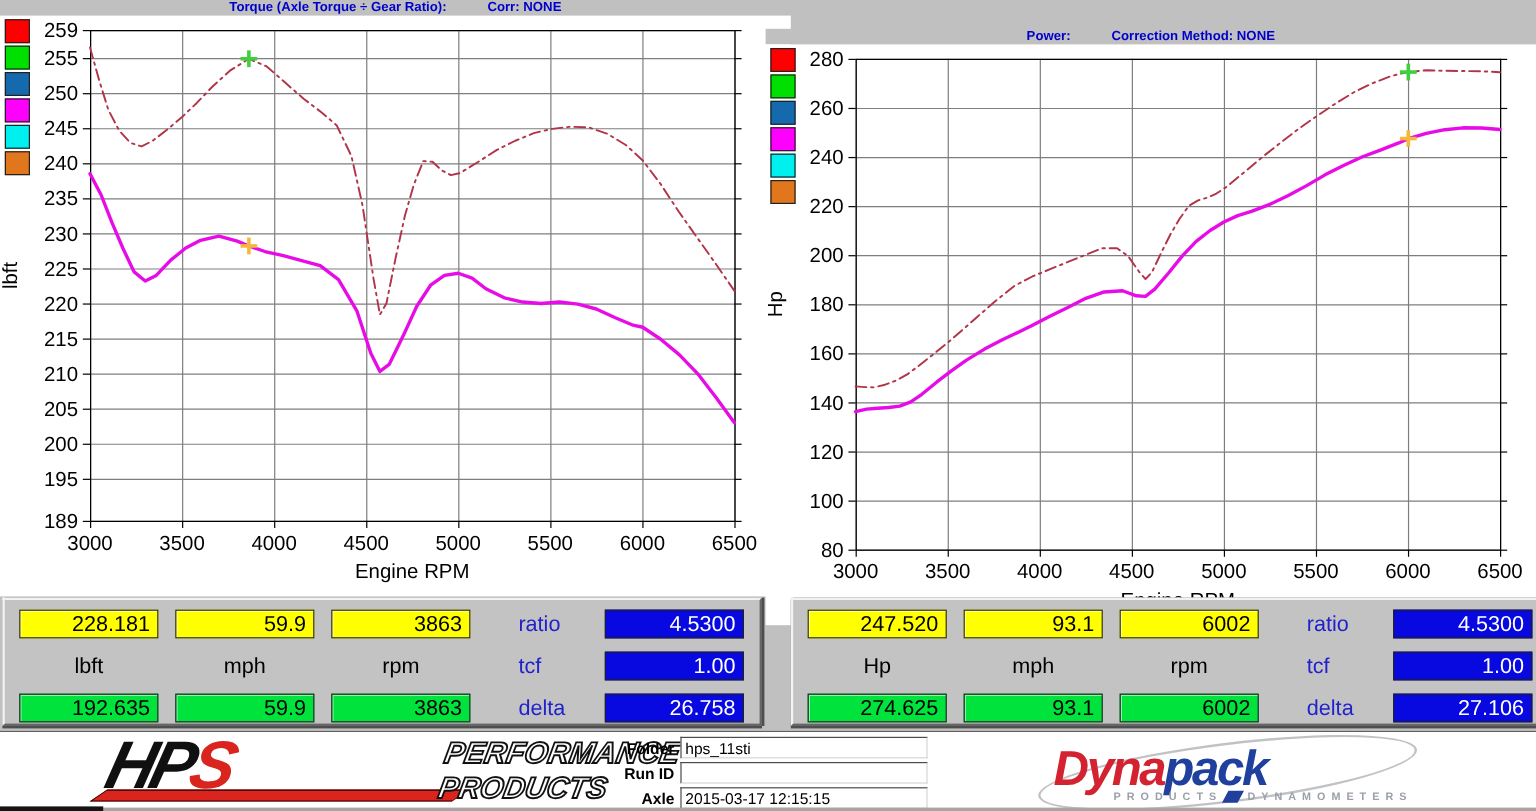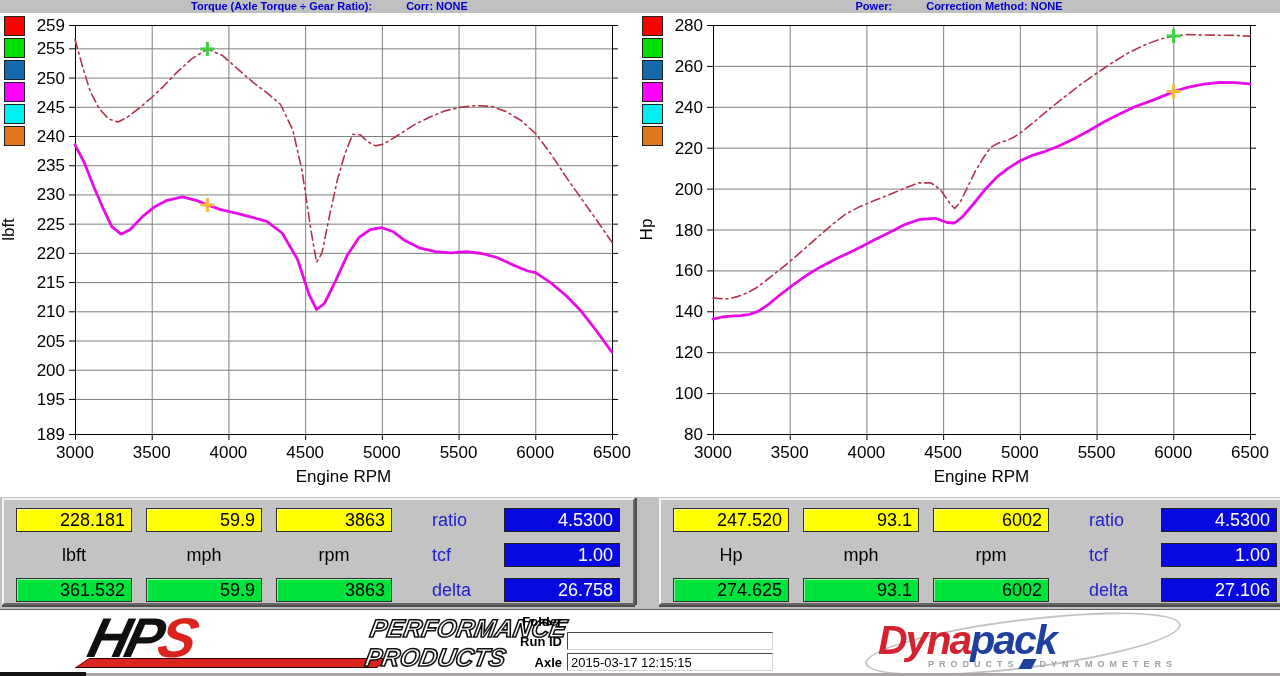--- a/index.html
+++ b/index.html
@@ -4,21 +4,21 @@
 <style>
   html,body{margin:0;padding:0;}
   body{
     width:1280px;height:676px;overflow:hidden;position:relative;
     background:#c0c0c0;font-family:"Liberation Sans",sans-serif;
   }
   
   .charts-row{position:relative;height:497px;}
   .chart-panel{position:absolute;top:0;height:497px;}
   #panel-torque{left:0;width:659px;}
-  #panel-power{left:638px;width:642px;}
+  #panel-power{left:638px;width:642px;margin-top:24px;}
   .chart-header{
     height:13px;background:#c0c0c0;color:#0000cc;
     font-size:11px;font-weight:bold;line-height:13px;
     display:flex;justify-content:center;gap:34px;white-space:nowrap;
   }
   .chart-body{position:relative;height:484px;background:#ffffff;}
   svg.plot{position:absolute;left:0;top:0;overflow:visible;}
   .legend{position:absolute;left:4px;top:3px;display:flex;flex-direction:column;gap:2px;}
   .legend .chip{width:21px;height:20px;border:1px solid #222;box-sizing:border-box;}
   
@@ -346,21 +346,21 @@
         <div class="val-box">3863</div>
         <div class="side-label">ratio</div>
         <div class="blue-box">4.5300</div>
 
         <div class="unit-label">lbft</div>
         <div class="unit-label">mph</div>
         <div class="unit-label">rpm</div>
         <div class="side-label mid">tcf</div>
         <div class="blue-box mid">1.00</div>
 
-        <div class="val-box green">361.532</div>
+        <div class="val-box green">192.635</div>
         <div class="val-box green">59.9</div>
         <div class="val-box green">3863</div>
         <div class="side-label">delta</div>
         <div class="blue-box">26.758</div>
       </div>
     </div>
 
     <div class="readout-panel" id="readout-right">
       <div class="readout-grid">
         <div class="val-box">247.520</div>
@@ -394,20 +394,21 @@
       </div>
       <div class="hps-words">
         <div>PERFORMANCE</div>
         <div>PRODUCTS</div>
       </div>
     </div>
 
     <div class="run-form">
       <div class="form-row">
         <label class="form-label">Folder</label>
+        <input class="form-input" value="hps_11sti" style="">
       </div>
       <div class="form-row">
         <label class="form-label">Run ID</label>
         <input class="form-input" value="" style="">
       </div>
       <div class="form-row">
         <label class="form-label">Axle</label>
         <input class="form-input" value="2015-03-17 12:15:15" style="">
       </div>
     </div>

